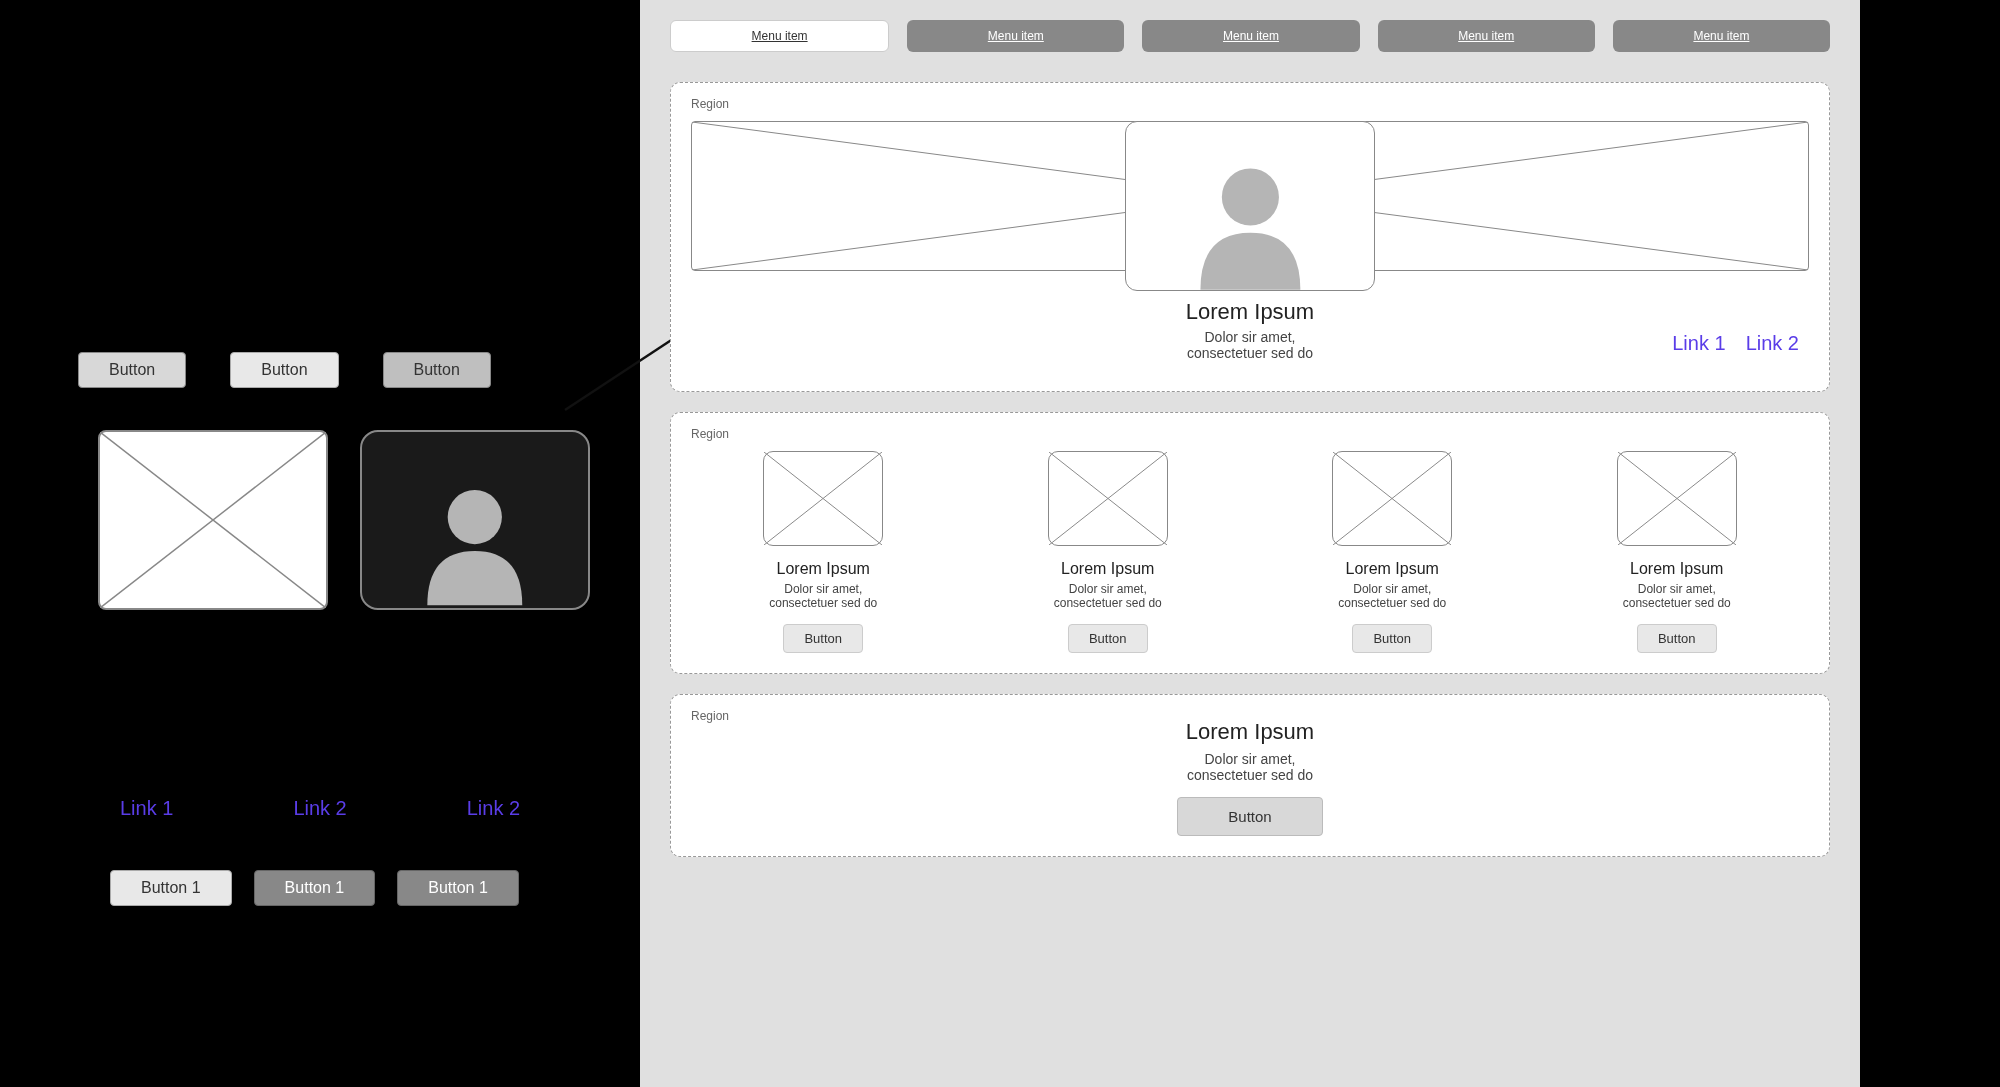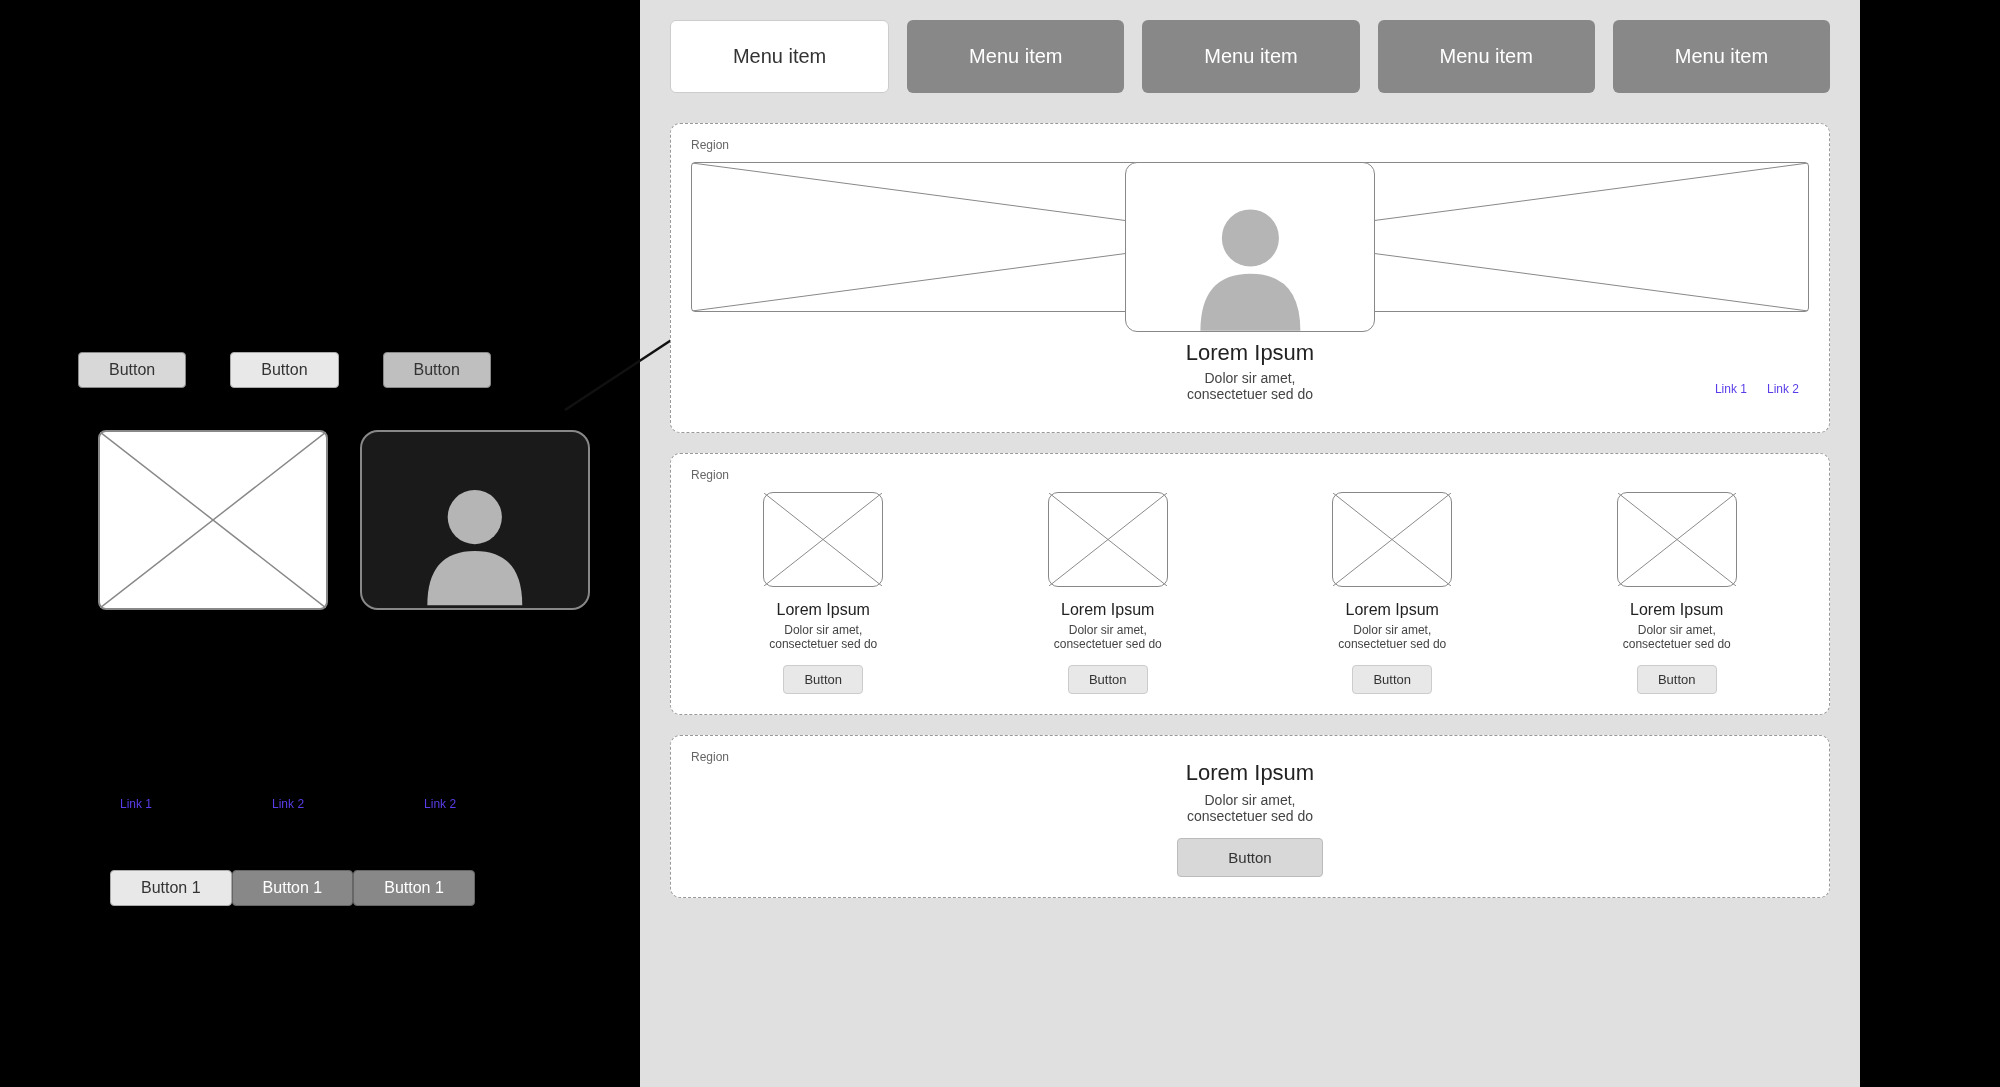--- a/index.html
+++ b/index.html
@@ -59,21 +59,21 @@
       border: 1px solid #666;
       border-radius: 4px;
       padding: 8px 30px;
       font-size: 16px;
       color: #fff;
       cursor: pointer;
     }
     .link-purple {
       color: #5a3de8;
       text-decoration: none;
-      font-size: 12px;
+      font-size: 20px;
       cursor: pointer;
     }
     .placeholder-box {
       background: #fff;
       border: 2px solid #888;
       border-radius: 8px;
       position: relative;
     }
     .placeholder-box svg { width: 100%; height: 100%; display: block; }
     .avatar-box {
@@ -89,23 +89,24 @@
     .avatar-svg { width: 60%; height: 80%; }
 
     
     .menu-row { display: flex; gap: 18px; margin-bottom: 10px; }
     .menu-item {
       flex: 1;
       background: #888;
       color: #fff;
       border: none;
       border-radius: 6px;
-      padding: 24px;
-      font-size: 20px;
-      cursor: pointer;
+      padding: 8px;
+      font-size: 12px;
+      cursor: pointer;
+      text-decoration: underline;
     }
     .menu-item.active {
       background: #fff;
       color: #333;
       border: 1px solid #ccc;
     }
     .region {
       background: #ffffff;
       border: 1.5px dashed #999;
       border-radius: 10px;
@@ -211,21 +212,21 @@
       <path d="M 15 100 Q 15 60 50 60 Q 85 60 85 100 Z" fill="#b5b5b5"></path>
     </svg>
   </div>
 
   <div style="position:absolute; left:120px; top:797px; display:flex; gap:120px;">
     <a class="link-purple">Link 1</a>
     <a class="link-purple">Link 2</a>
     <a class="link-purple">Link 2</a>
   </div>
 
-  <div style="position:absolute; left:110px; top:870px; display:flex; ">
+  <div style="position:absolute; left:110px; top:870px; display:flex; gap:22px;">
     <button class="btn-lighter">Button 1</button>
     <button class="btn-gray">Button 1</button>
     <button class="btn-gray">Button 1</button>
   </div>
 </div>
 
 <svg class="arrow" width="200" height="130">
   <defs>
     <marker id="ah" markerWidth="10" markerHeight="10" refX="8" refY="3" orient="auto">
       <path d="M0,0 L0,6 L9,3 z" fill="#111"></path>

